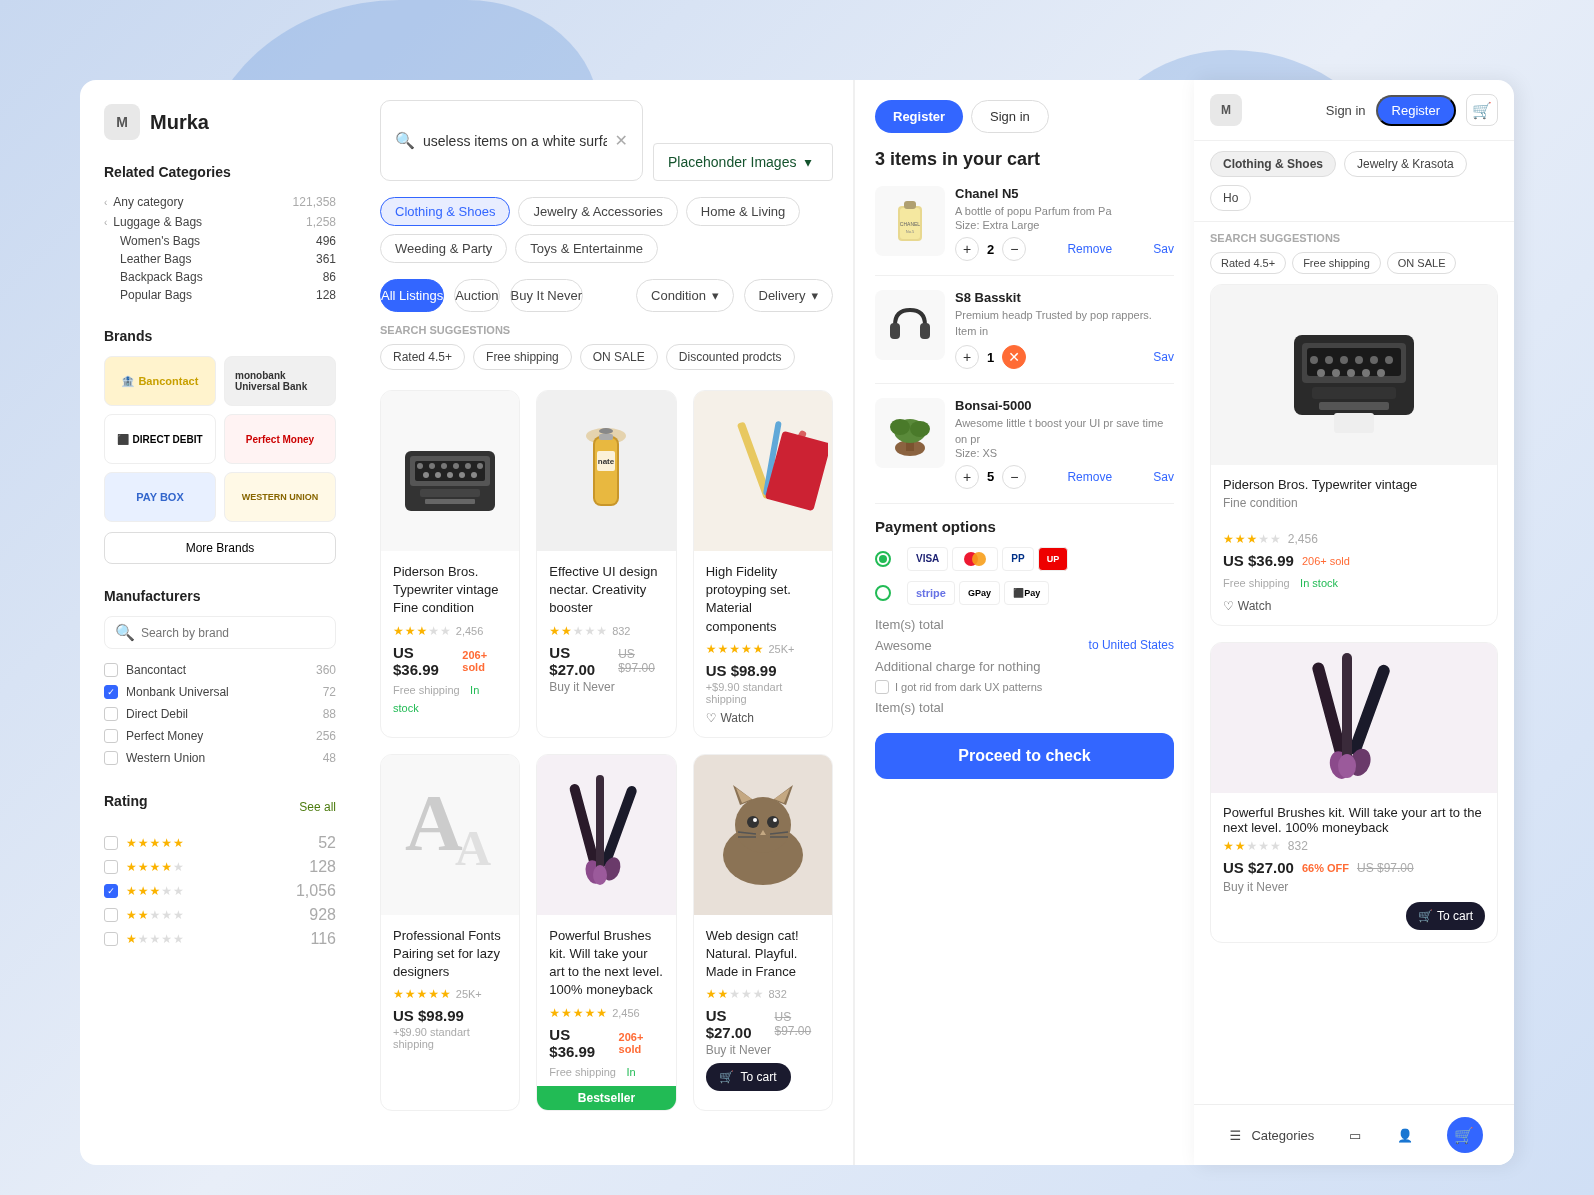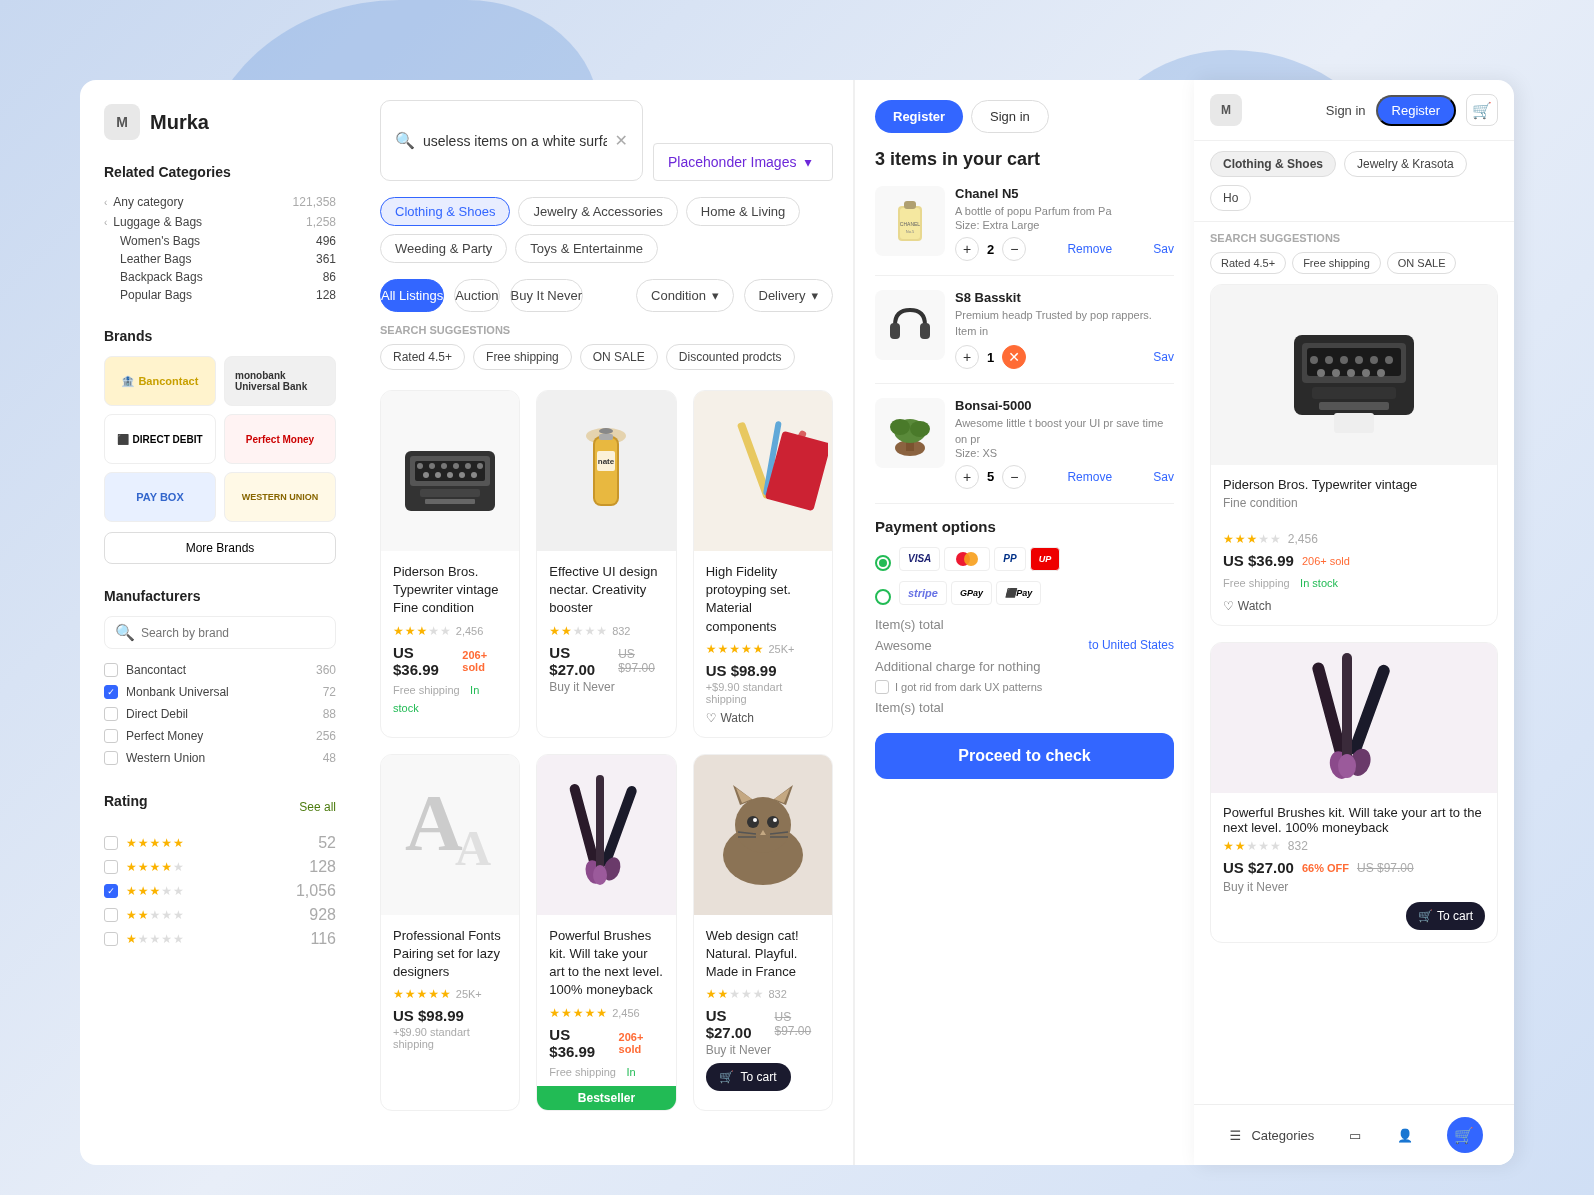--- a/index.html
+++ b/index.html
@@ -147,21 +147,21 @@
       flex: 1; display: flex; align-items: center; gap: 8px;
       border: 1.5px solid #e0e0e0; border-radius: 10px; padding: 10px 14px;
     }
     .search-input-wrap input {
       border: none; outline: none; flex: 1; font-size: 14px; color: #333;
     }
     .search-clear { color: #aaa; cursor: pointer; font-size: 16px; }
     .search-dropdown {
       display: flex; align-items: center; gap: 8px;
       border: 1.5px solid #e0e0e0; border-radius: 4px; padding: 10px 14px;
-      cursor: pointer; font-size: 14px; color: #6d28d9; min-width: 180px; margin-top: 43px;
+      cursor: pointer; font-size: 14px; color: #14532d; min-width: 180px; margin-top: 43px;
     }
 
     
     .cat-tabs {
       display: flex; gap: 8px; margin-bottom: 16px; flex-wrap: wrap;
     }
     .cat-tab {
       padding: 6px 14px; border-radius: 20px; border: 1.5px solid #ddd;
       font-size: 13px; color: #444; cursor: pointer; background: white;
     }
@@ -265,21 +265,21 @@
       width: 24px; height: 24px; border-radius: 50%;
       border: 1.5px solid #ddd; background: white;
       display: flex; align-items: center; justify-content: center;
       cursor: pointer; font-size: 14px; color: #333;
     }
     .qty-btn.remove { background: #ff6b35; border-color: #ff6b35; color: white; }
     .qty-num { font-size: 13px; font-weight: 600; }
     .cart-link { font-size: 12px; color: #3366ff; cursor: pointer; }
 
     .payment-title { font-size: 15px; font-weight: 700; color: #222; margin-bottom: 12px; }
-    .payment-option { display: flex; align-items: flex-end; gap: 8px; margin-bottom: 10px; font-style: italic; }
+    .payment-option { display: flex; align-items: center; gap: 16px; margin-bottom: 10px; }
     .radio-btn {
       width: 16px; height: 16px; border-radius: 50%;
       border: 2px solid #22bb55; background: white;
       display: flex; align-items: center; justify-content: center;
     }
     .radio-btn.selected::after {
       content: ''; width: 8px; height: 8px;
       background: #22bb55; border-radius: 50%;
     }
     .payment-icons { display: flex; gap: 4px; align-items: center; }

